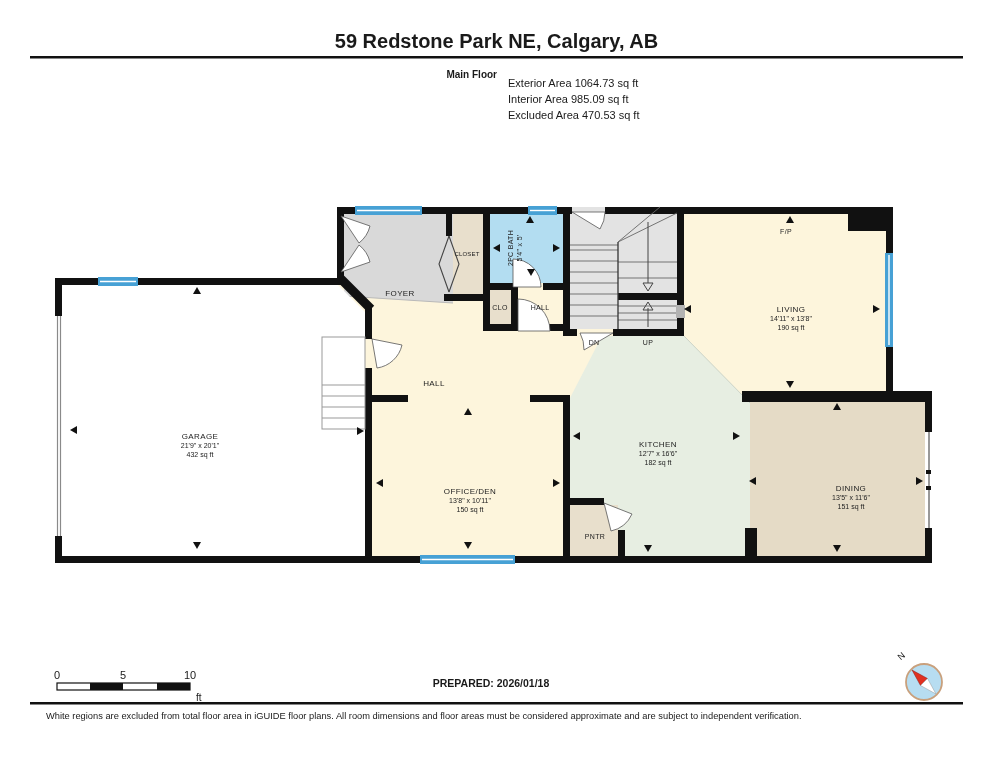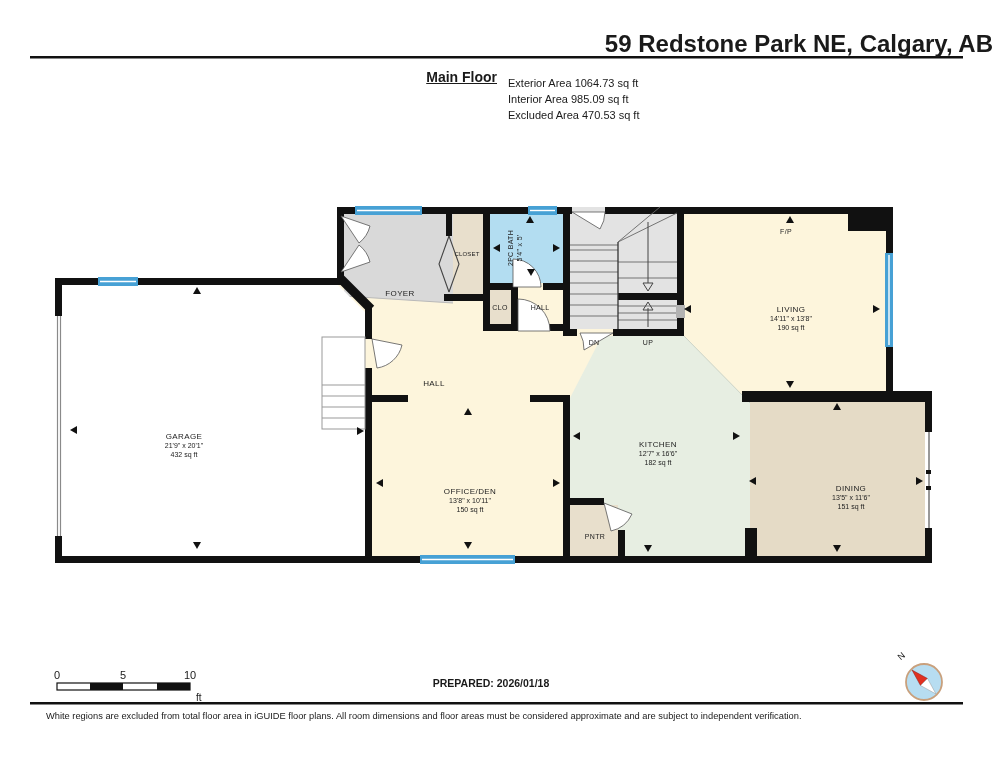--- a/index.html
+++ b/index.html
@@ -6,24 +6,24 @@
   body{width:993px;height:768px;position:relative;overflow:hidden;
        font-family:"Liberation Sans", sans-serif;color:#1a1a1a;outline:1px solid #e4e4e4;}
   #plan-svg{position:absolute;left:0;top:0;z-index:1;}
   .lbl{position:absolute;transform:translate(-50%,-50%);text-align:center;color:#222;
        white-space:nowrap;z-index:3;line-height:1.25;}
   .rname{font-size:8px;letter-spacing:.4px;margin-top:33px;}
   .rdim{font-size:7px;}
   .t7{font-size:7px;letter-spacing:.3px;}
   .t6{font-size:6px;letter-spacing:.2px;}
   .rot90{transform:translate(-50%,-50%) rotate(-90deg);}
-  #title{position:absolute;left:0;top:30px;width:993px;text-align:right;
-         font-size:24px;font-weight:bold;z-index:3;}
+  #title{position:absolute;left:0;top:30px;width:993px;text-align:center;
+         font-size:20px;font-weight:bold;z-index:3;}
   #floor-label{position:absolute;left:345px;top:69px;width:152px;text-align:right;
-         font-size:14px;font-weight:bold;z-index:3;text-decoration:underline;}
+         font-size:10px;font-weight:bold;z-index:3;}
   #stats{position:absolute;left:508px;top:77px;font-size:11px;z-index:3;}
   #stats div{height:16px;}
   .scale-num{position:absolute;transform:translate(-50%,0);font-size:11px;z-index:3;}
   #scale-unit{position:absolute;font-size:10px;z-index:3;margin-top:8px;}
   #prepared{position:absolute;transform:translate(-50%,0);font-size:10.5px;z-index:3;font-weight:bold;}
   #north-label{position:absolute;font-size:9px;transform:rotate(-40deg);z-index:3;}
   #footer-text{position:absolute;left:46px;top:711px;font-size:9.3px;z-index:3;white-space:nowrap;}
 </style>
 </head>
 <body>
@@ -210,21 +210,21 @@
 </svg>
 
 <div id="title">59 Redstone Park NE, Calgary, AB</div>
 <div id="floor-label">Main Floor</div>
 <div id="stats">
   <div>Exterior Area 1064.73 sq ft</div>
   <div>Interior Area 985.09 sq ft</div>
   <div>Excluded Area 470.53 sq ft</div>
 </div>
 
-<div class="lbl" style="left:184px;top:429px">
+<div class="lbl" style="left:200px;top:429px">
   <div class="rname">GARAGE</div>
   <div class="rdim">21'9" x 20'1"</div>
   <div class="rdim">432 sq ft</div>
 </div>
 <div class="lbl rname" style="left:400px;top:261px">FOYER</div>
 <div class="lbl t6" style="left:467px;top:255px">CLOSET</div>
 <div class="lbl rot90" style="left:516px;top:248px">
   <div class="t7">2PC BATH</div>
   <div class="t7">5'4" x 5'</div>
 </div>

